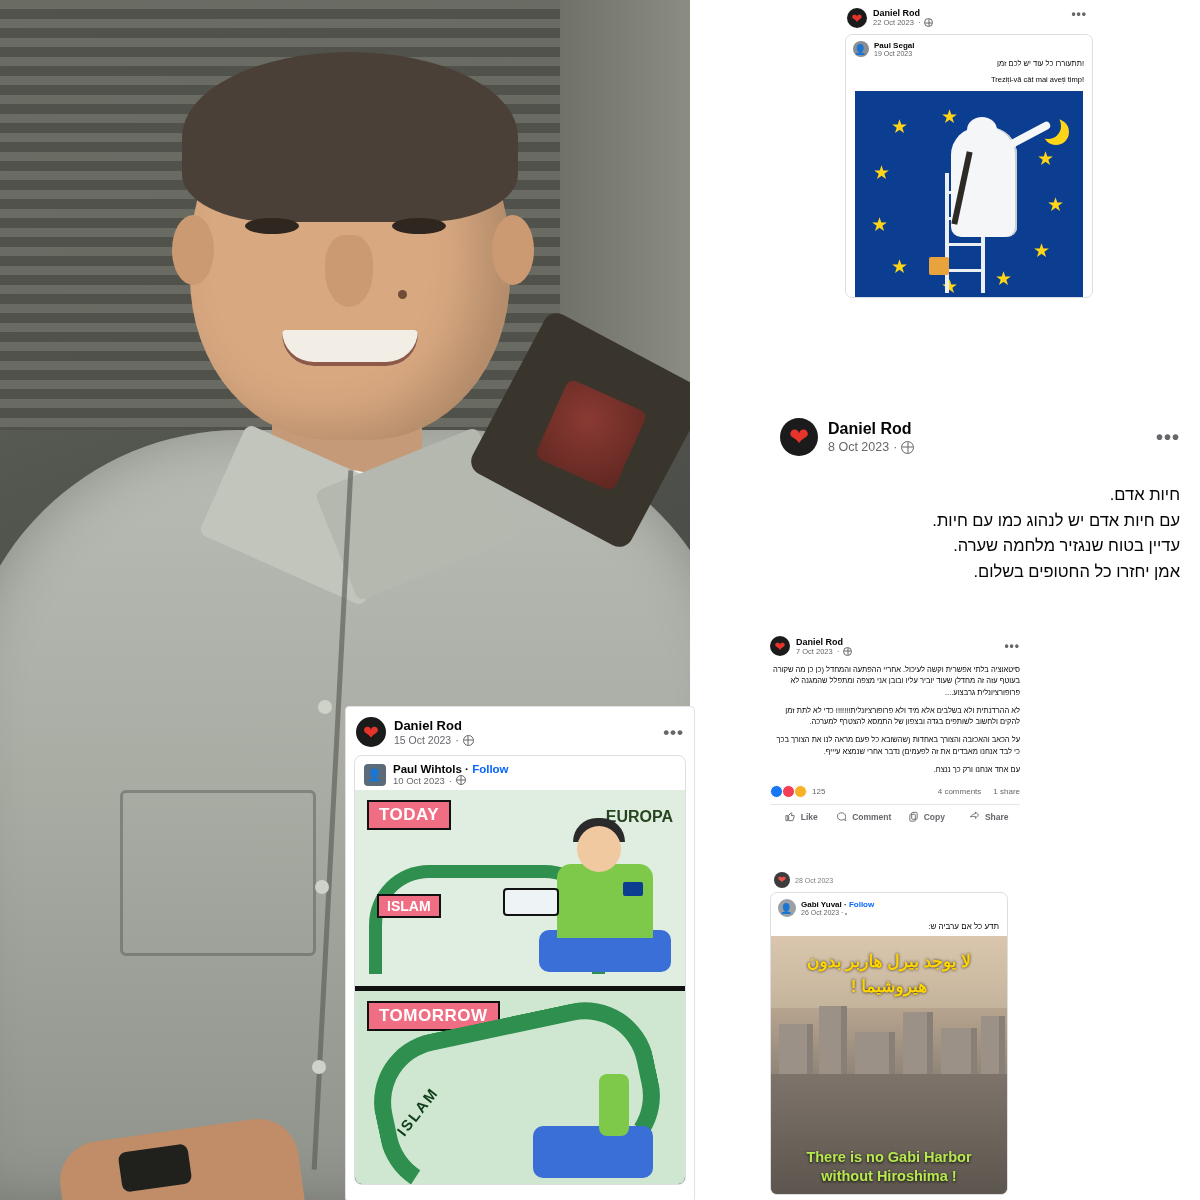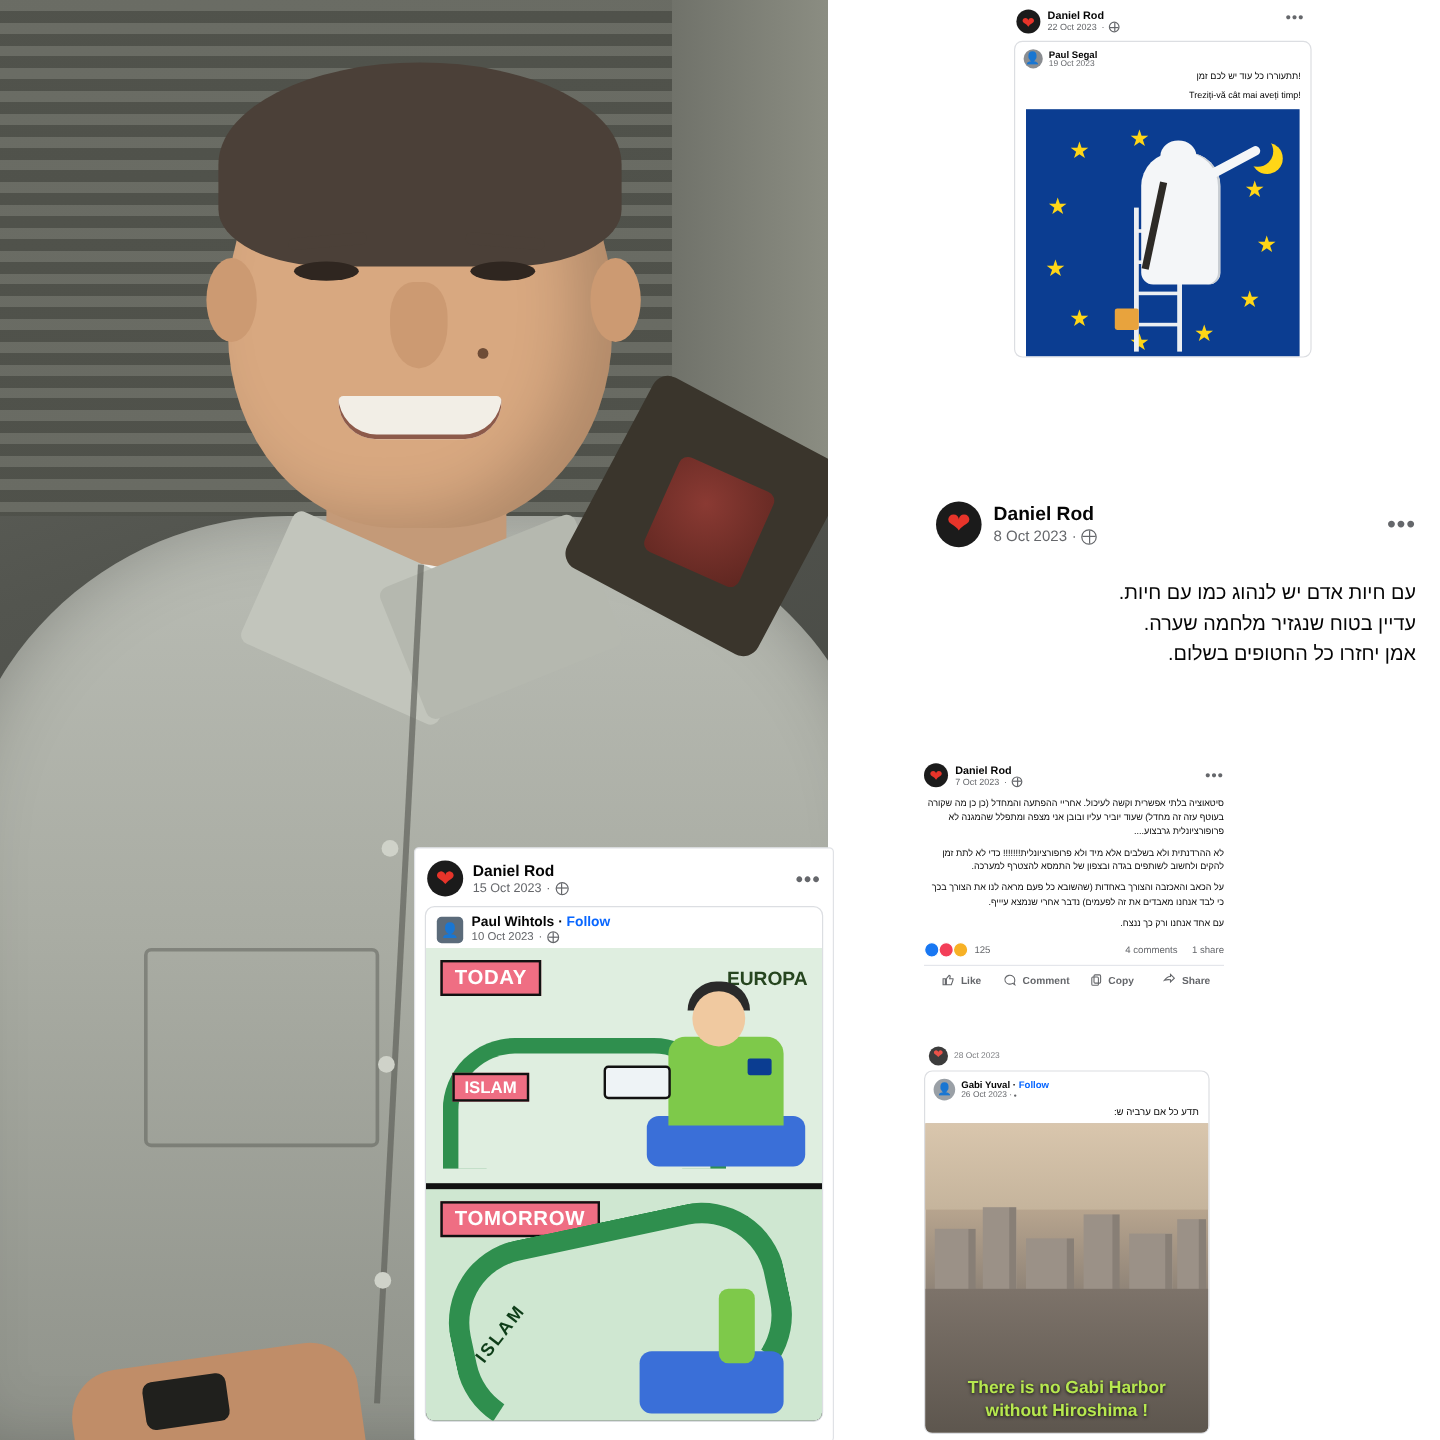--- a/index.html
+++ b/index.html
@@ -235,21 +235,21 @@
   #card-meme .fb-head{align-items:center;gap:8px;padding:10px 10px 0 10px;}
   #card-meme .avatar{width:30px;height:30px;font-size:19px;}
   #card-meme .fb-name{font-size:13px;}
   #card-meme .fb-meta{font-size:10.5px;margin-top:1px;}
   #card-meme .globe{width:9px;height:9px;}
   #card-meme .dots{font-size:17px;margin-left:auto;}
   #card-meme .inner-card{margin:8px 8px 0 8px;border-radius:8px;}
   #card-meme .inner-head{display:flex;align-items:center;gap:7px;padding:7px 9px 4px 9px;}
   #card-meme .inner-head .avatar{width:22px;height:22px;background:#5b6b7a;font-size:12px;border-radius:4px;}
   #card-meme .inner-name{font-size:11.5px;font-weight:bold;color:#050505;}
-  #card-meme .inner-date{font-size:9.5px;color:#65676b;display:flex;align-items:flex-end;gap:4px;}
+  #card-meme .inner-date{font-size:9.5px;color:#65676b;display:flex;align-items:flex-start;gap:4px;}
   #card-meme .inner-date .globe{width:8px;height:8px;}
   .meme{position:relative;width:332px;background:#111;}
   .panel{position:relative;width:332px;height:196px;background:#dfeee0;border-bottom:5px solid #111;overflow:hidden;}
   .panel.second{height:193px;border-bottom:none;background:#cfe7d1;}
   .label-box{
     position:absolute;left:12px;top:10px;background:#ef6e83;color:#fff;
     font-weight:bold;font-size:17px;letter-spacing:.5px;padding:3px 10px;
     border:2px solid #111;
   }
   .lbl-islam{
@@ -378,20 +378,21 @@
         <div class="fb-name">Daniel Rod</div>
         <div class="fb-meta">
           <span>8 Oct 2023</span>
           <span>·</span>
           <span class="globe"></span>
         </div>
       </div>
       <div class="dots">•••</div>
     </div>
     <div class="post-text rtl">
+      <div>חיות אדם.</div>
       <div>עם חיות אדם יש לנהוג כמו עם חיות.</div>
       <div>עדיין בטוח שנגזיר מלחמה שערה.</div>
       <div>אמן יחזרו כל החטופים בשלום.</div>
     </div>
   </div>
 
   <div class="fb-card" id="card-7oct">
     <div class="fb-head">
       <div class="avatar">
           <span class="heart">❤</span>
@@ -483,20 +484,24 @@
 
       <div class="gaza">
         <div class="sky"></div>
         <div class="bld" style="left:8px;top:88px;width:34px;height:90px;"></div>
         <div class="bld" style="left:48px;top:70px;width:28px;height:110px;"></div>
         <div class="bld" style="left:84px;top:96px;width:40px;height:88px;"></div>
         <div class="bld" style="left:132px;top:76px;width:30px;height:106px;"></div>
         <div class="bld" style="left:170px;top:92px;width:36px;height:92px;"></div>
         <div class="bld" style="left:210px;top:80px;width:24px;height:104px;"></div>
         <div class="rubble"></div>
+        <div class="ar-text">
+          <div>لا يوجد بيرل هاربر بدون</div>
+          <div>هيروشيما !</div>
+        </div>
         <div class="en-text">
           <div>There is no Gabi Harbor</div>
           <div>without Hiroshima !</div>
         </div>
       </div>
     </div>
   </div>
 
   <div class="fb-card" id="card-meme">
     <div class="fb-head">

